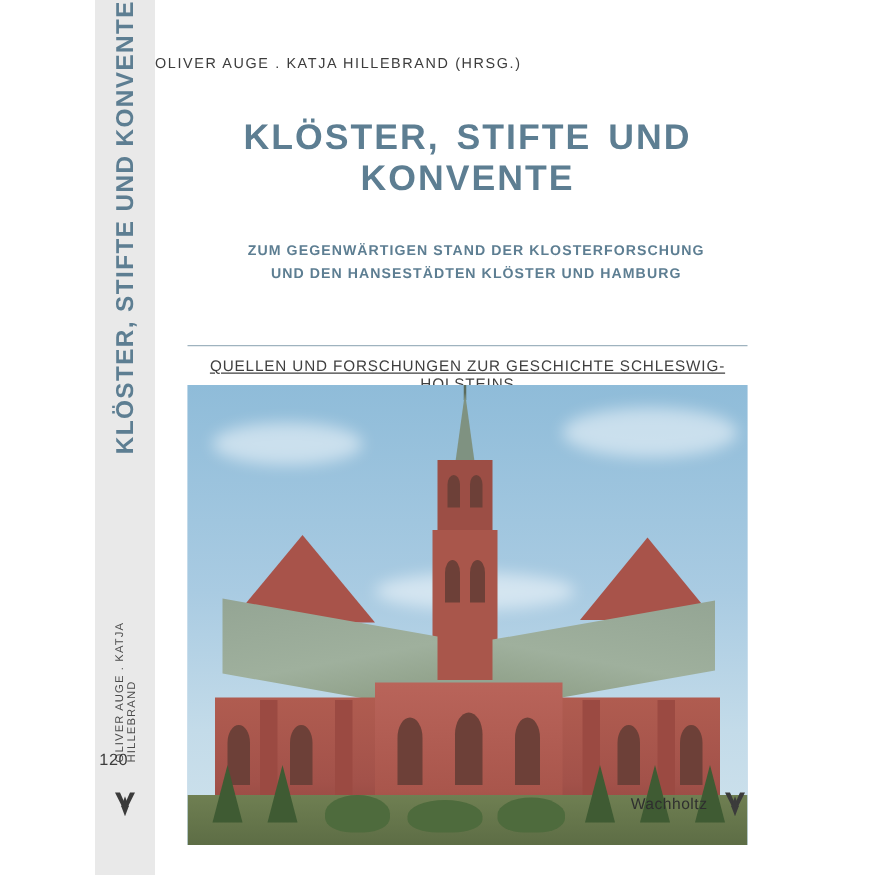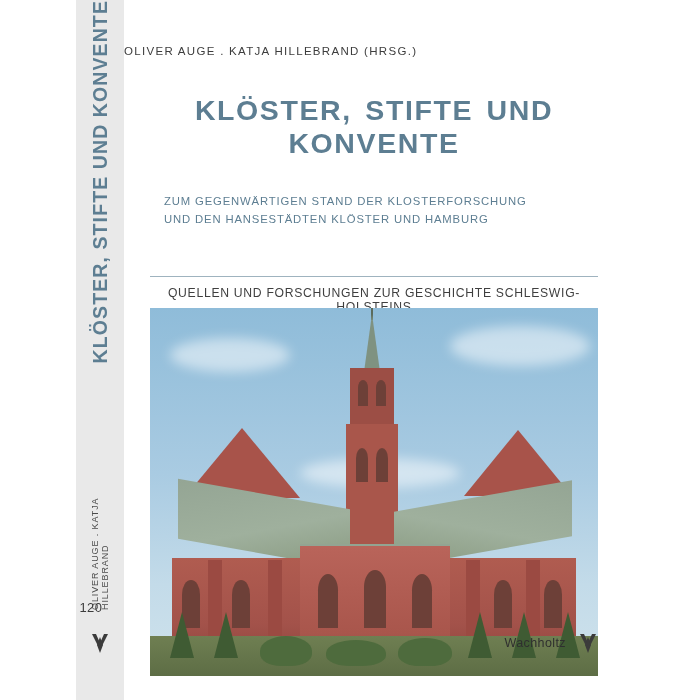--- a/index.html
+++ b/index.html
@@ -145,45 +145,46 @@
     font-weight: bold;
     letter-spacing: 1.2px;
     color: #a85b63;
   }
 
   .blurb {
     position: absolute;
     left: 40px;
     right: 26px;
     top: 192px;
-    text-align: left;
+    text-align: center;
     font-size: 11.3px;
     line-height: 18px;
     letter-spacing: 0.85px;
     color: #5d7e92;
-    font-weight: normal;
+    font-weight: bold;
   }
 
   .series-rule {
     position: absolute;
     left: 26px;
     right: 26px;
     top: 276px;
     height: 1px;
     background: #9fb3bf;
   }
   .series {
     position: absolute;
     left: 26px;
     right: 26px;
     top: 286px;
     text-align: center;
     font-size: 12.2px;
     letter-spacing: 0.7px;
     color: #3f3f3f;
+    text-decoration: underline;
   }
 
   
   .photo {
     position: absolute;
     left: 26px;
     top: 308px;
     width: 448px;
     height: 368px;
     overflow: hidden;

